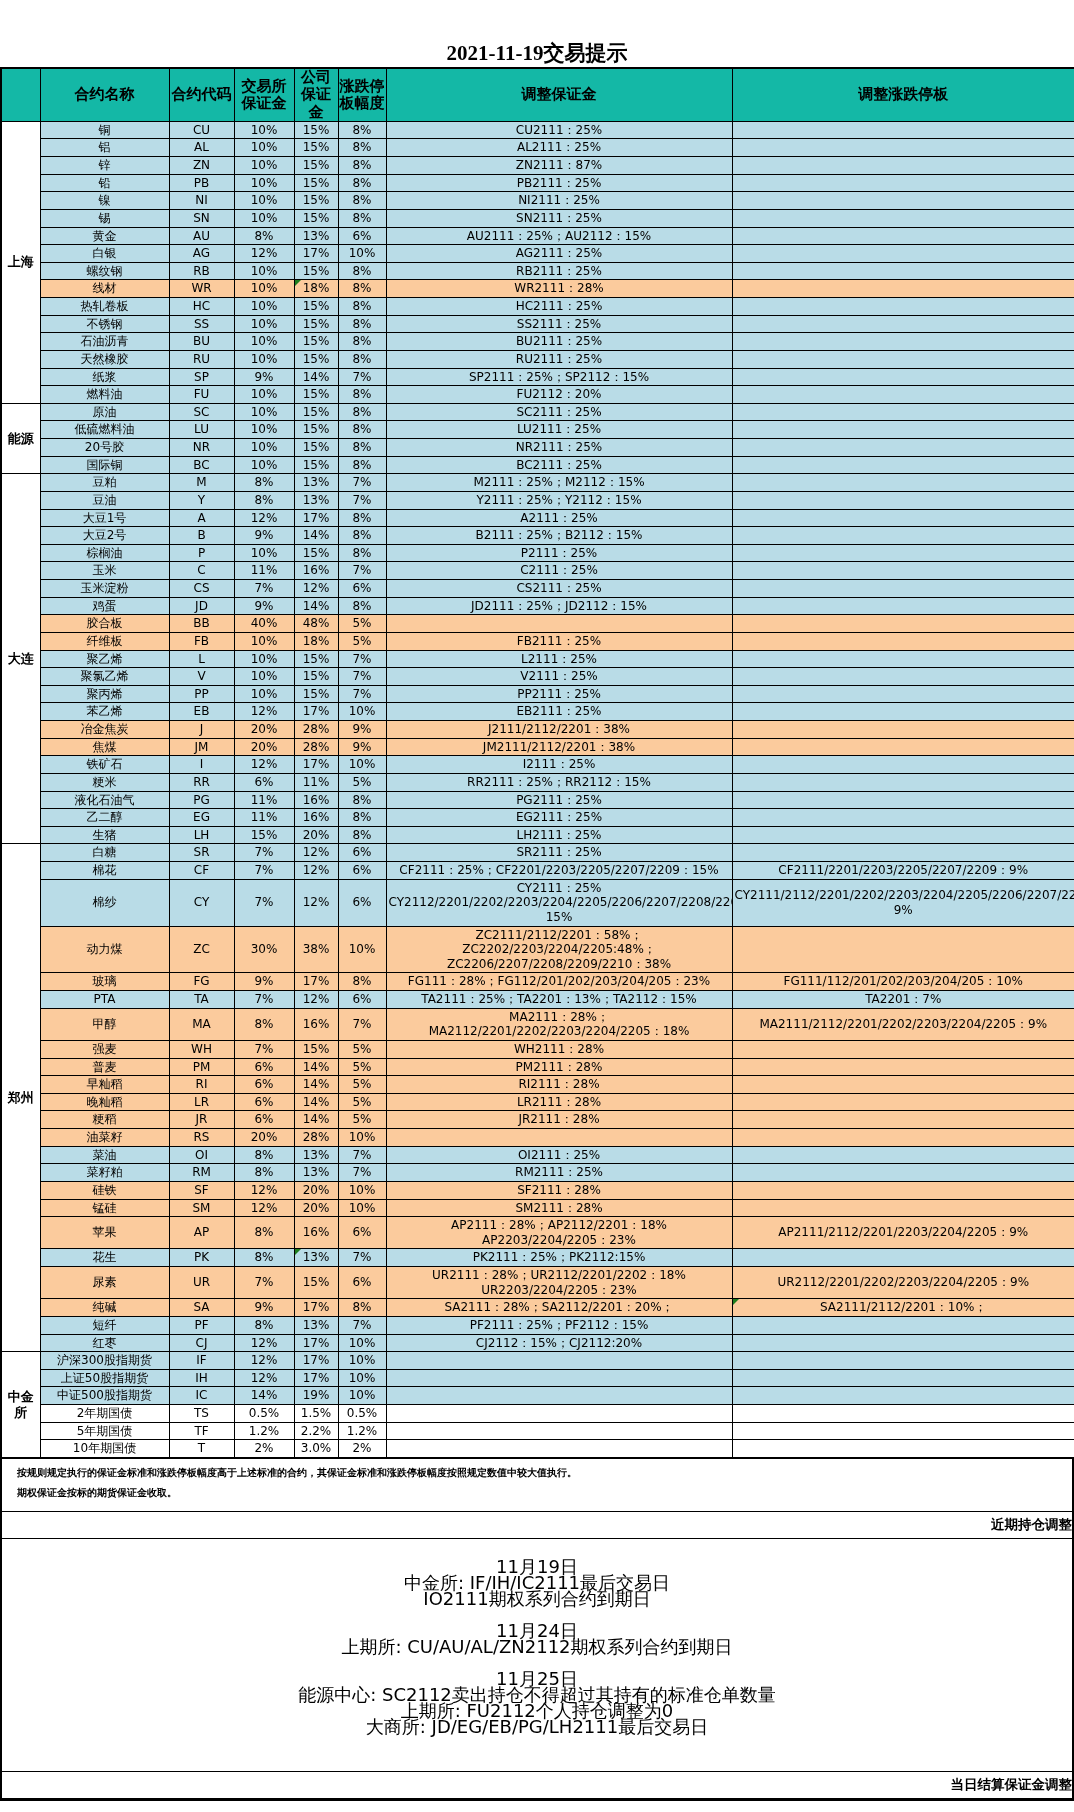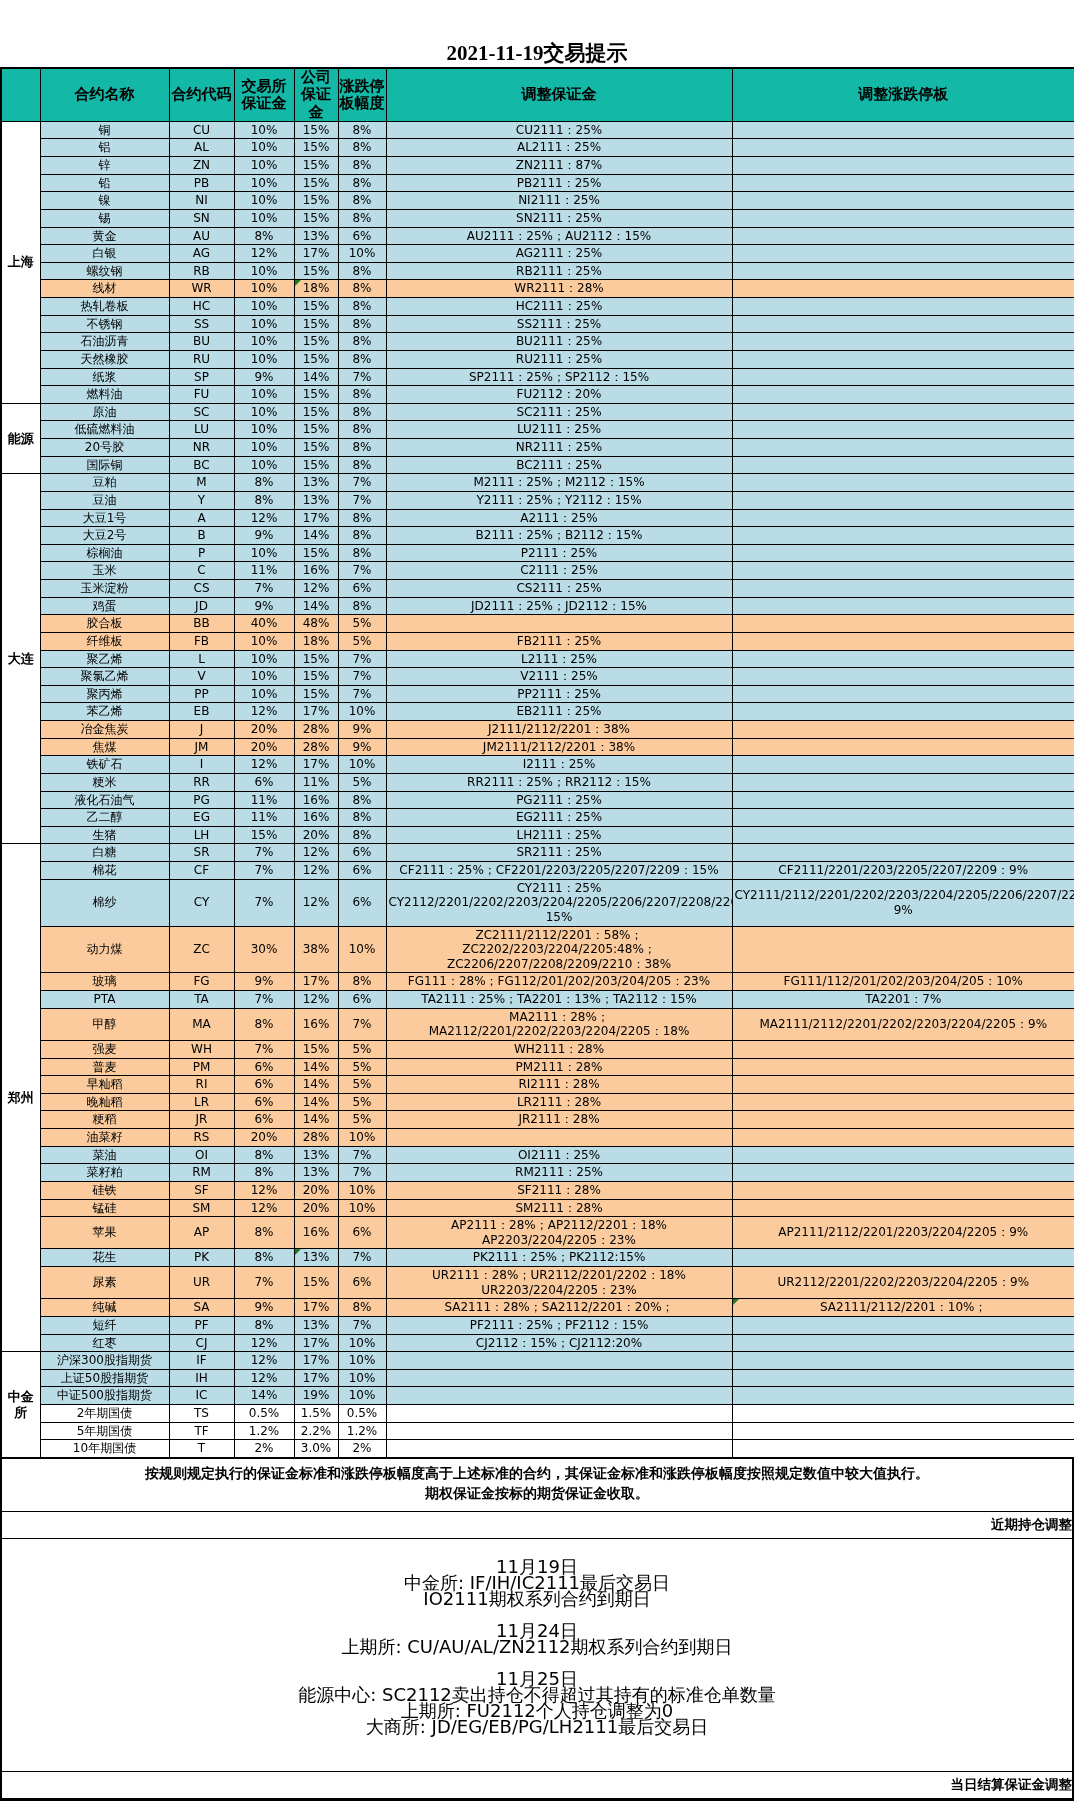--- a/index.html
+++ b/index.html
@@ -21,22 +21,22 @@
   .group-cell { font-weight: bold; font-size: 13px; background: #fff; padding: 0; }
   .bg-blue { background: #B9DCE7; }
   .bg-orange { background: #FBCB9D; }
   .bg-white { background: #fff; }
   .c-adj_margin, .c-adj_limit { white-space: pre-line; }
   .flag { position: relative; }
   .flag::before { content: ""; position: absolute; left: 0; top: 0;
                   border-style: solid; border-width: 6px 6px 0 0;
                   border-color: #1e7e1e transparent transparent transparent; }
   .lower { border: 2px solid #000; border-top: none; }
-  .notes { font-weight: bold; font-size: 14px; line-height: 20px;
-           padding: 4px 4px 6px 4px; white-space: pre-line; min-height: 52px; text-align: center; }
+  .notes { font-weight: bold; font-size: 10px; line-height: 20px;
+           padding: 4px 4px 6px 15px; white-space: pre-line; min-height: 52px; }
   .bar { border-top: 1px solid #000; border-bottom: 1px solid #000;
          text-align: right; font-weight: bold; font-size: 13.5px;
          padding: 4px 0; }
   .section-body { font-size: 18px; line-height: 16px; padding: 4px;
                   white-space: pre-line; text-align: center; }
   .section-body.tall { min-height: 232px; }
   .section-body.short { min-height: 36px; }
 </style>
 </head>
 <body>

